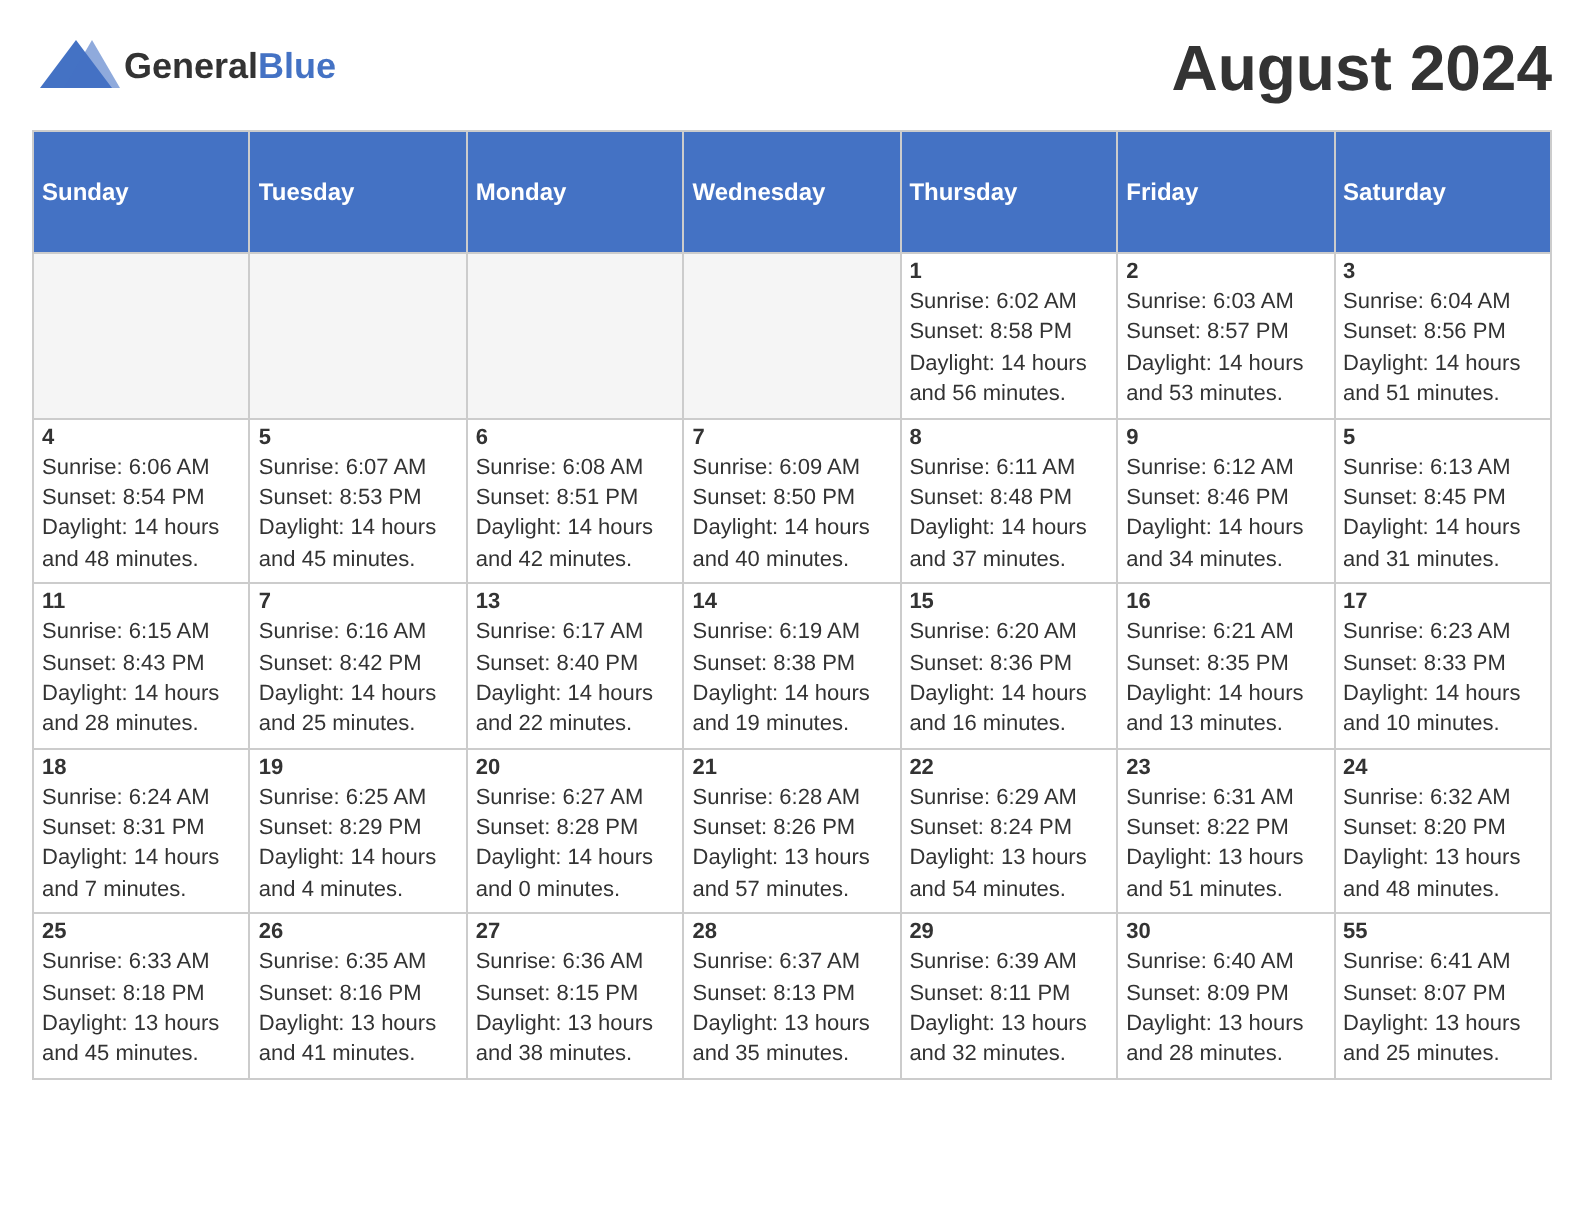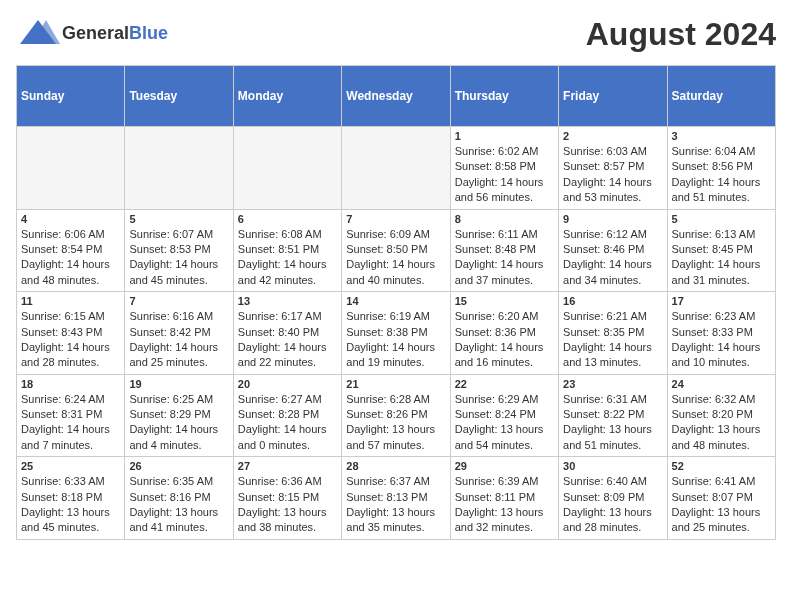--- a/index.html
+++ b/index.html
@@ -241,18 +241,18 @@
         </td>
         <td>
           <span class="day-number">29</span>
           <div class="day-info">Sunrise: 6:39 AM<br>Sunset: 8:11 PM<br>Daylight: 13 hours<br>and 32 minutes.</div>
         </td>
         <td>
           <span class="day-number">30</span>
           <div class="day-info">Sunrise: 6:40 AM<br>Sunset: 8:09 PM<br>Daylight: 13 hours<br>and 28 minutes.</div>
         </td>
         <td>
-          <span class="day-number">52</span>
+          <span class="day-number">55</span>
           <div class="day-info">Sunrise: 6:41 AM<br>Sunset: 8:07 PM<br>Daylight: 13 hours<br>and 25 minutes.</div>
         </td>
       </tr>
     </tbody>
 </table>
 
 </body></html>

